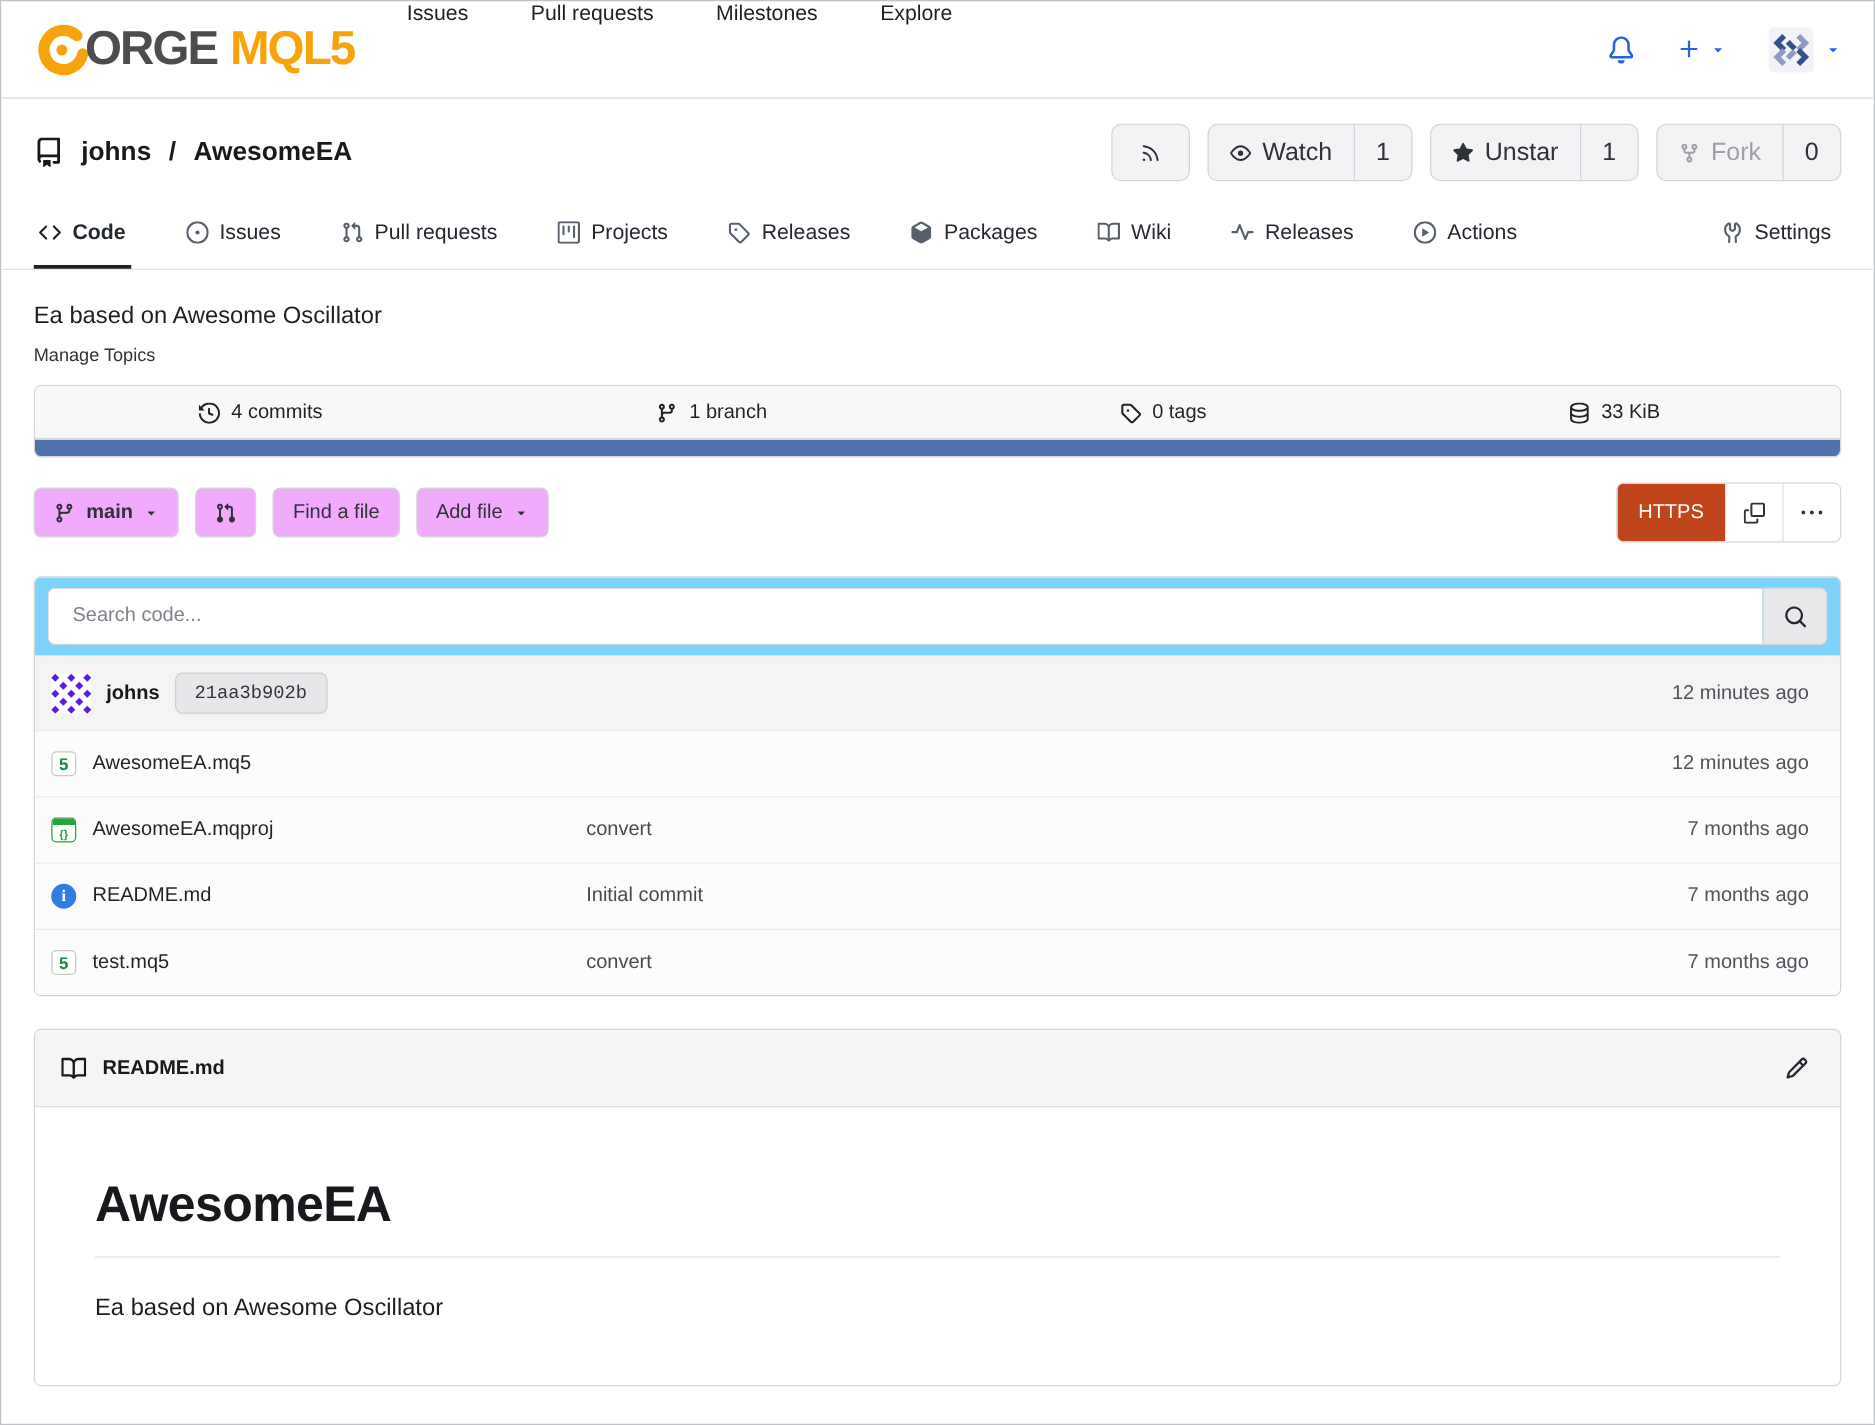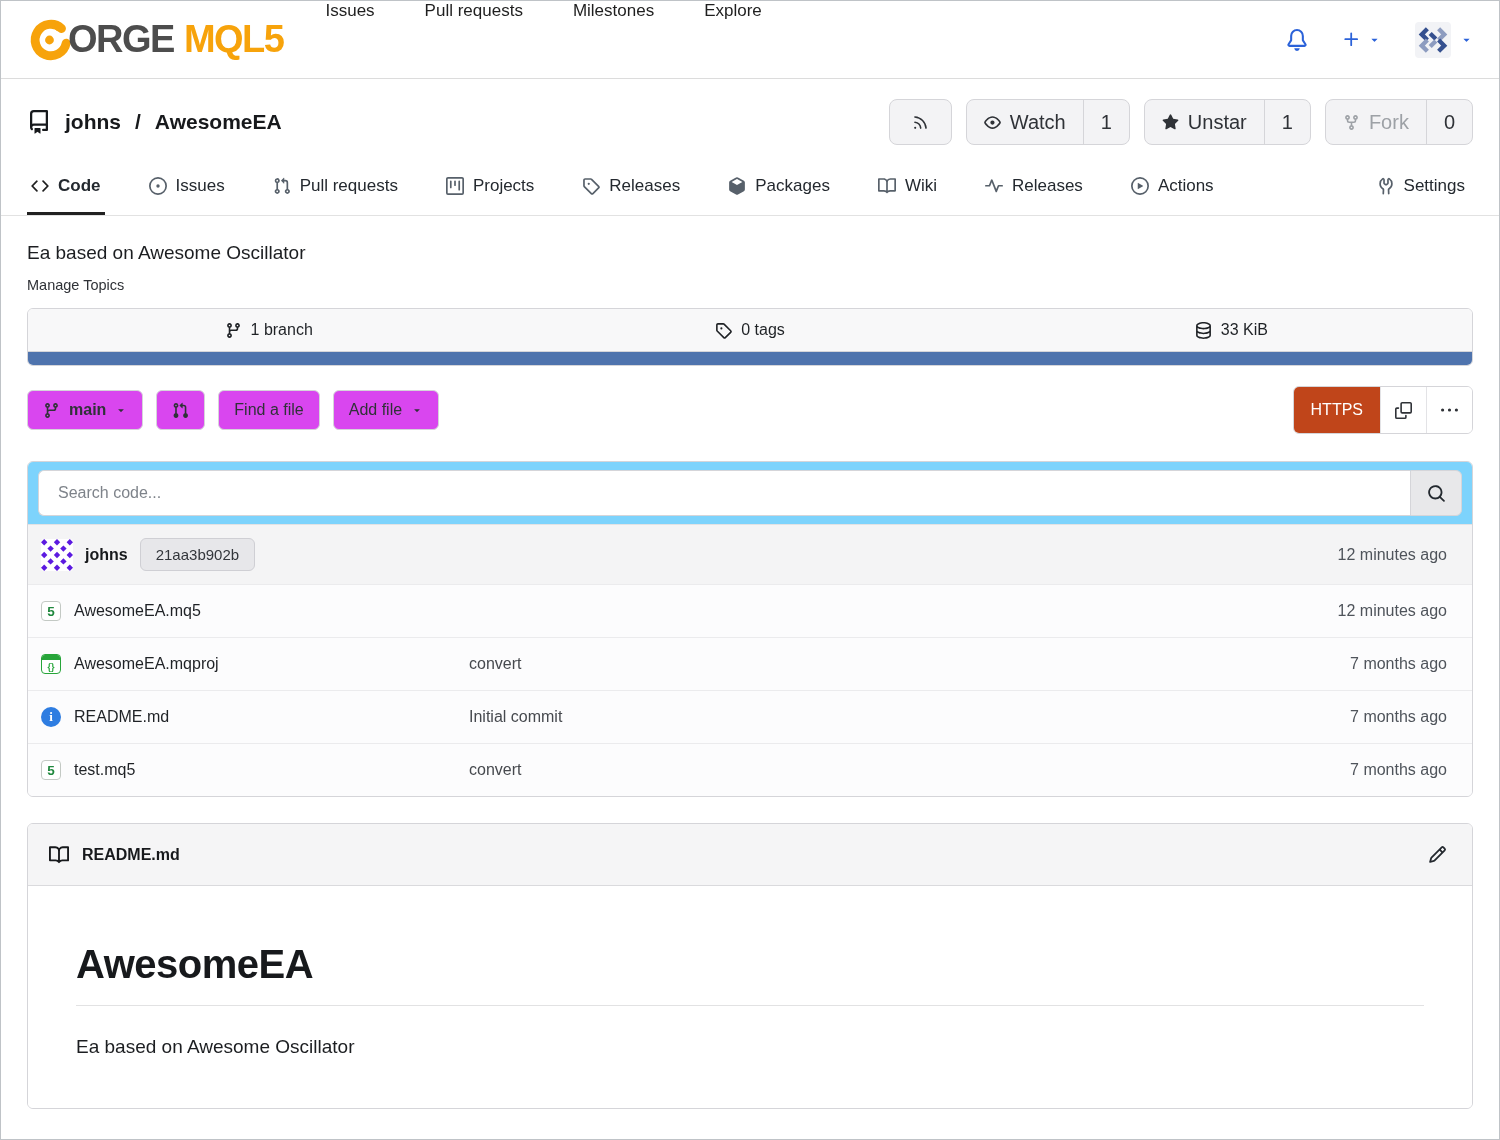--- a/index.html
+++ b/index.html
@@ -48,37 +48,37 @@
   .manage-topics { padding: 13px 26px 0 26px; font-size: 14.5px; color: #2f3237; cursor: pointer; width: fit-content; }
 
   
   .stats-wrap { margin: 15px 26px 0 26px; border: 1px solid #d5d5d9; border-radius: 6px; overflow: hidden; }
   .stats-row { display: flex; height: 42px; background: #f8f8f9; }
   .stat-cell { flex: 1; display: flex; align-items: center; justify-content: center; gap: 9px; font-size: 16px; font-weight: 500; color: #1f2226; cursor: pointer; }
   .lang-bar { height: 14px; background: #4e73ad; border-top: 1px solid #d5d5d9; cursor: pointer; }
 
   
   .toolbar { margin: 20px 26px 0 26px; display: flex; align-items: center; gap: 13px; }
-  .tool-btn { height: 40px; display: flex; align-items: center; gap: 9px; padding: 0 15px; background: #d946ef; border: 1px solid #d5d5d9; border-radius: 6px; font-size: 16px; color: #2f3237; cursor: pointer; }
+  .tool-btn { height: 40px; display: flex; align-items: center; gap: 9px; padding: 0 15px; background: #f0abfc; border: 1px solid #d5d5d9; border-radius: 6px; font-size: 16px; color: #2f3237; cursor: pointer; }
   .tool-btn .bold { font-weight: 700; }
   .clone-group { margin-left: auto; display: flex; height: 48px; border: 1px solid #d5d5d9; border-radius: 6px; overflow: hidden; }
   .https-btn { background: #c0451a; color: #ffffff; font-size: 16px; display: flex; align-items: center; padding: 0 17px; cursor: pointer; }
   .clone-input { width: 488px; border: none; outline: none; padding: 0 17px; font-size: 16px; color: #33363b; font-family: "Liberation Sans", sans-serif; background: #fff; }
   .clone-seg { display: flex; align-items: center; padding: 0 14px; border-left: 1px solid #e3e3e6; background: #fff; color: #2f3237; cursor: pointer; }
 
   
   .table { margin: 27px 26px 0 26px; border: 1px solid #d5d5d9; border-radius: 6px; overflow: hidden; }
   .search-strip { background: #7dd3fc; padding: 8px 10px; display: flex; }
   .search-input { flex: 1; height: 46px; border: 1px solid #d5d5d9; border-right: none; border-radius: 6px 0 0 6px; padding: 0 19px; font-size: 16px; color: #33363b; outline: none; font-family: "Liberation Sans", sans-serif; background: #fff; }
   .search-input::placeholder { color: #7e838a; }
   .exact-select { width: 186px; background: #fff; border: 1px solid #d5d5d9; border-right: none; display: flex; align-items: center; justify-content: space-between; padding: 0 17px; font-size: 16px; color: #24292f; cursor: pointer; }
   .search-btn { width: 52px; background: #e8e8ea; border: 1px solid #d5d5d9; border-radius: 0 6px 6px 0; display: flex; align-items: center; justify-content: center; color: #24292f; cursor: pointer; }
   .commit-row { height: 60px; background: #f4f4f5; border-top: 1px solid #e2e2e4; display: flex; align-items: center; padding: 0 13px; }
   .commit-author { font-size: 16px; font-weight: 700; color: #17191c; margin: 0 12px 0 12px; cursor: pointer; }
-  .hash-badge { font-family: Liberation Sans, sans-serif; font-size: 15px; color: #33363b; background: #e7e7ea; border: 1px solid #cfcfd4; border-radius: 6px; padding: 7px 15px; cursor: pointer; }
+  .hash-badge { font-family: Liberation Mono, monospace; font-size: 15px; color: #33363b; background: #e7e7ea; border: 1px solid #cfcfd4; border-radius: 6px; padding: 7px 15px; cursor: pointer; }
   .row-time { margin-left: auto; font-size: 16px; color: #4f545b; padding-right: 12px; }
   .file-row { height: 53px; background: #fcfcfd; border-top: 1px solid #ebebed; display: flex; align-items: center; padding: 0 13px; }
   .file-name-cell { width: 428px; display: flex; align-items: center; gap: 13px; }
   .file-name { font-size: 16px; color: #1f2226; cursor: pointer; }
   .file-msg { flex: 1; font-size: 16px; color: #46494e; cursor: pointer; }
 
   
   .fi-mq5 { width: 20px; height: 20px; border: 1px solid #c3c9c4; border-radius: 4px; background: #fff; color: #1f883d; font-size: 13.5px; font-weight: 700; display: flex; align-items: center; justify-content: center; }
   .fi-proj { width: 20px; height: 20px; border: 1.5px solid #27a53a; border-radius: 4px; background: #fff; position: relative; overflow: hidden; }
   .fi-proj::before { content: ""; position: absolute; top: 0; left: 0; right: 0; height: 5px; background: #27a53a; }
@@ -260,20 +260,26 @@
   </span>
 </div>
 
 <div class="desc">Ea based on Awesome Oscillator</div>
 <div class="manage-topics">Manage Topics</div>
 
 <div class="stats-wrap">
   <div class="stats-row">
     <span class="stat-cell">
       <svg width="17" height="17" viewBox="0 0 16 16" fill="currentColor">
+          <path d="M1.643 3.143.427 1.927A.25.25 0 0 0 0 2.104V5.75c0 .138.112.25.25.25h3.646a.25.25 0 0 0 .177-.427L2.715 4.215a6.5 6.5 0 1 1-1.18 4.458.75.75 0 1 0-1.493.154 8.001 8.001 0 1 0 1.6-5.684ZM7.75 4a.75.75 0 0 1 .75.75v2.992l2.028.812a.75.75 0 0 1-.557 1.392l-2.5-1A.751.751 0 0 1 7 8.25v-3.5A.75.75 0 0 1 7.75 4Z"></path>
+        </svg>
+      <span>4 commits</span>
+    </span>
+    <span class="stat-cell">
+      <svg width="17" height="17" viewBox="0 0 16 16" fill="currentColor">
           <path d="M9.5 3.25a2.25 2.25 0 1 1 3 2.122V6A2.5 2.5 0 0 1 10 8.5H6a1 1 0 0 0-1 1v1.128a2.251 2.251 0 1 1-1.5 0V5.372a2.25 2.25 0 1 1 1.5 0v1.836A2.493 2.493 0 0 1 6 7h4a1 1 0 0 0 1-1v-.628A2.25 2.25 0 0 1 9.5 3.25Zm-6 0a.75.75 0 1 0 1.5 0 .75.75 0 0 0-1.5 0Zm8.25-.75a.75.75 0 1 0 0 1.5.75.75 0 0 0 0-1.5ZM4.25 12a.75.75 0 1 0 0 1.5.75.75 0 0 0 0-1.5Z"></path>
         </svg>
       <span>1 branch</span>
     </span>
     <span class="stat-cell">
       <svg width="17" height="17" viewBox="0 0 16 16" fill="currentColor">
           <path d="M1 7.775V2.75C1 1.784 1.784 1 2.75 1h5.025c.464 0 .91.184 1.238.513l6.25 6.25a1.75 1.75 0 0 1 0 2.474l-5.026 5.026a1.75 1.75 0 0 1-2.474 0l-6.25-6.25A1.752 1.752 0 0 1 1 7.775Zm1.5 0c0 .066.026.13.073.177l6.25 6.25a.25.25 0 0 0 .354 0l5.025-5.025a.25.25 0 0 0 0-.354l-6.25-6.25a.25.25 0 0 0-.177-.073H2.75a.25.25 0 0 0-.25.25ZM6 5a1 1 0 1 1 0 2 1 1 0 0 1 0-2Z"></path>
         </svg>
       <span>0 tags</span>
     </span>

